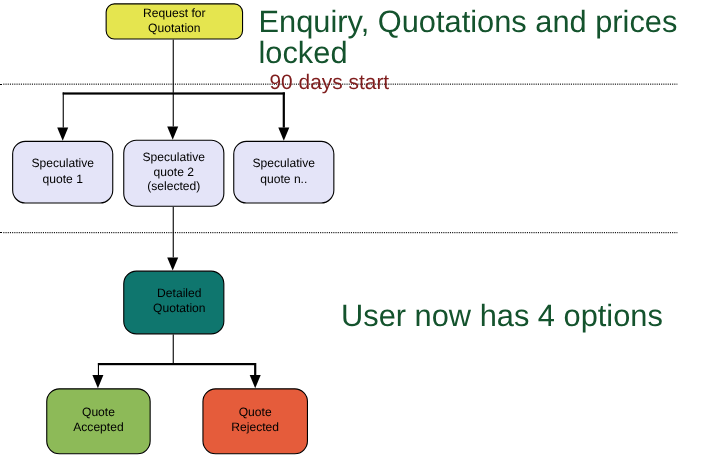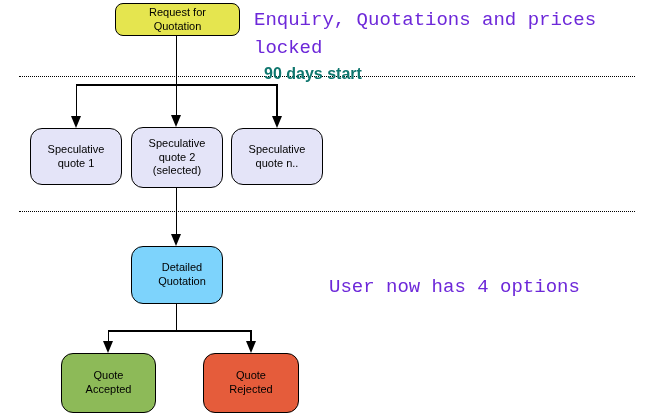--- a/index.html
+++ b/index.html
@@ -2,21 +2,20 @@
 <html><head>
 <meta charset="utf-8">
 <style>
   html,body{margin:0;padding:0;background:#fff;}
   .canvas{
     position:relative;
     width:616px;height:416px;
     background:#fff;
     font-family:"Liberation Sans", sans-serif;
     overflow:hidden;
-    margin-left:19px;
   }
   
   .node{
     position:absolute;
     border:1.5px solid #000;
     display:flex;align-items:center;justify-content:center;
     text-align:center;
     font-size:11px;line-height:1.25;color:#000;
     white-space:pre-line;
     box-sizing:border-box;
@@ -28,30 +27,29 @@
     position:absolute;width:0;height:0;
     border-left:5px solid transparent;
     border-right:5px solid transparent;
     border-top:12px solid #000;
   }
   
   .dotted{position:absolute;left:0;width:648px;height:0;border-top:1px dotted #000;}
   
   .phase-label{
     position:absolute;
-    font-size:16px;font-weight:bold;color:#0f766e;
+    font-size:19px;font-weight:normal;color:#7f1d1d;
     white-space:nowrap;
   }
   
   .annotation{
     position:absolute;
-    font-size:19px;color:#6d28d9;
+    font-size:28px;color:#14532d;
     line-height:28px;
     white-space:pre-line;
-    font-family:Liberation Mono, monospace;
   }
 </style>
 </head>
 <body>
 
 <div class="canvas">
 
   <div class="dotted" style="top:76px"></div>
   <div class="dotted" style="top:211px"></div>
 
@@ -81,21 +79,21 @@
   <div class="node" style="left: 11px; top: 128px; width: 92px; height: 57px; border-radius: 12px; background-color: rgb(228, 228, 248);">Speculative
 quote 1</div>
 
   <div class="node" style="left: 112px; top: 127px; width: 92px; height: 61px; border-radius: 12px; background-color: rgb(228, 228, 248);">Speculative
 quote 2
 (selected)</div>
 
   <div class="node" style="left: 212px; top: 128px; width: 92px; height: 57px; border-radius: 12px; background-color: rgb(228, 228, 248);">Speculative
 quote n..</div>
 
-  <div class="node" style="left: 112px; top: 246px; width: 92px; height: 58px; border-radius: 12px; background-color: #7dd3fc; padding-left: 10px;">Detailed
+  <div class="node" style="left: 112px; top: 246px; width: 92px; height: 58px; border-radius: 12px; background-color: #0f766e; padding-left: 10px;">Detailed
 Quotation</div>
 
   <div class="node" style="left: 42px; top: 353px; width: 95px; height: 60px; border-radius: 12px; background-color: rgb(141, 186, 88);">Quote
 Accepted</div>
 
   <div class="node" style="left: 184px; top: 353px; width: 96px; height: 60px; border-radius: 12px; background-color: rgb(229, 92, 59);">Quote
 Rejected</div>
 
   <div class="phase-label" style="left:245px;top:65px">90 days start</div>
 

